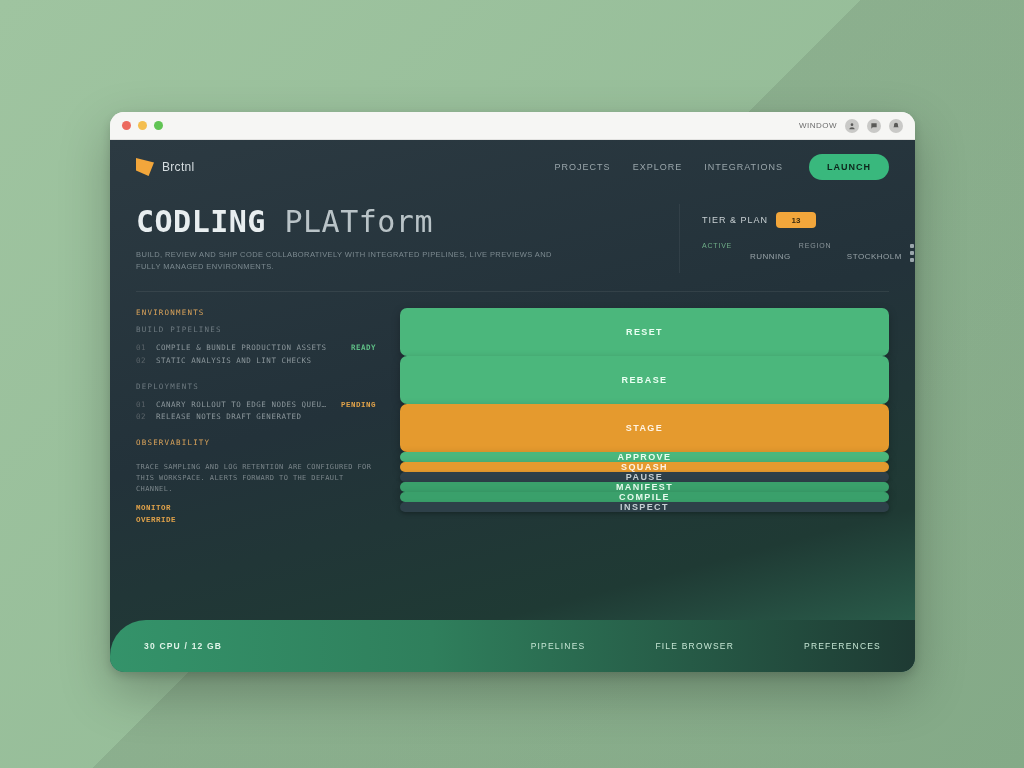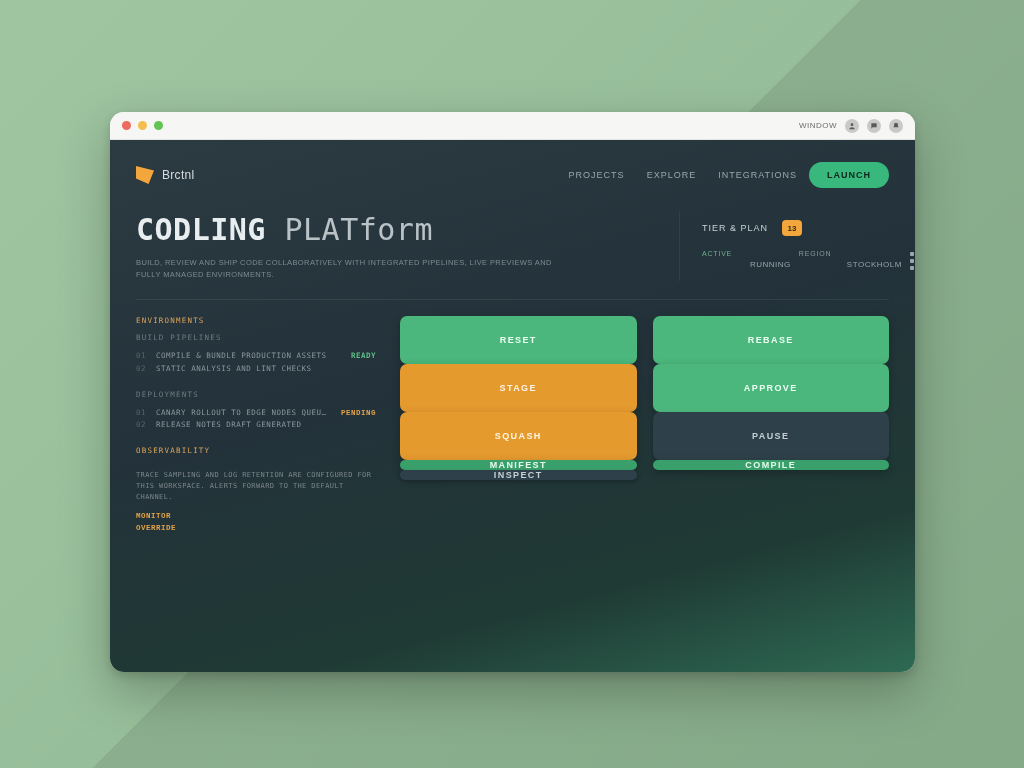--- a/index.html
+++ b/index.html
@@ -57,22 +57,21 @@
     background: linear-gradient(165deg, #2c3a42 0%, #23323a 45%, #1f3a34 78%, #2e6a53 100%);
     color: #c9d1d4;
     display: flex; flex-direction: column;
     position: relative;
   }
 
   
   .topnav {
     display: flex; align-items: center;
     padding: 14px 26px 10px 26px;
-    gap: 12px;
-    margin-top: 8px;
+    gap: 26px;
   }
   .brand { display:flex; align-items:center; gap:8px; }
   .brand-mark {
     width: 18px; height: 18px;
     background: #f2a63b;
     clip-path: polygon(0 0, 100% 25%, 70% 100%, 0 70%);
   }
   .brand-name { font-size: 12px; color: #d5dde0; font-weight: 500; letter-spacing: 0.3px; }
   .nav-spacer { flex: 1; }
   .nav-links { display:flex; gap:22px; }
@@ -102,24 +101,24 @@
     color: #7c8a90; max-width: 420px;
     text-transform: uppercase;
   }
 
   .hero-right {
     width: 210px;
     border-left: 1px solid rgba(255,255,255,0.06);
     padding-left: 22px;
     padding-top: 8px;
   }
-  .status-row { display:flex; align-items:center; gap:14px; margin-bottom:14px; }
+  .status-row { display:flex; align-items:center; gap:8px; margin-bottom:14px; }
   .status-label { font-size:9px; letter-spacing:1px; color:#c8d0d3; text-transform:uppercase; }
   .status-badge {
-    width:20px; height:16px; border-radius:4px; background:#f2a63b;
+    width:40px; height:16px; border-radius:4px; background:#f2a63b;
     display:flex; align-items:center; justify-content:center;
     font-size:8px; color:#3a2a0e; font-weight:700;
   }
   .metric-pair {
     display:grid; grid-template-columns: 1fr 1fr auto; gap:8px; align-items:start;
   }
   .metric { }
   .metric-label { font-size:7px; letter-spacing:0.8px; color:#6fae88; text-transform:uppercase; margin-bottom:3px; }
   .metric-value { font-size:8px; letter-spacing:0.5px; color:#98a3a8; text-transform:uppercase;padding-left:48px; }
   .metric-label.dim { color:#8b969b; }
@@ -151,21 +150,21 @@
   .line .bullet { color:#596268; }
   .line .txt { color:#8b969b; flex:1; white-space:nowrap; overflow:hidden; text-overflow:ellipsis; }
   .line .tag { color:#5fbf86; font-weight:600; }
   .line .tag.amber { color:#e0a24a;font-family:Liberation Mono, monospace; }
   .small-desc {
     font-size:7px; color:#7a858a; letter-spacing:0.4px; line-height:1.6;
     margin-top:15px; text-transform:uppercase;
   }
 
   
-  .cards { flex:1; display:grid; grid-template-columns: repeat(2, 1fr); grid-template-rows: repeat(3, 48px); gap: 0 16px; align-content:start; }
+  .cards { flex:1; display:grid; grid-template-columns: repeat(1, 1fr); grid-template-rows: repeat(3, 48px); gap: 0 16px; align-content:start; }
   .card {
     border-radius: 7px;
     display:flex; align-items:center; justify-content:center;
     font-size: 9px; letter-spacing: 1.4px; text-transform:uppercase;
     font-weight:600; cursor:pointer;
     box-shadow: 0 3px 8px rgba(0,0,0,0.25);
   }
   .card.green  { background:#4bb77c; color:#eafff2; }
   .card.amber  { background:#e59a2e; color:#fff4e4; }
   .card.dark   { background:#2e4049; color:#c6d0d4; box-shadow: 0 2px 4px rgba(0,0,0,0.25); }
@@ -323,15 +322,23 @@
         <div class="card green">Approve</div>
         <div class="card amber">Squash</div>
         <div class="card dark">Pause</div>
         <div class="card green2">Manifest</div>
         <div class="card green2">Compile</div>
         <div class="card dark">Inspect</div>
       </div>
 
     </div>
 
+    <div class="footer">
+      <span class="footer-left">30 CPU / 12 GB</span>
+      <div class="footer-links">
+        <span>Pipelines</span>
+        <span>File Browser</span>
+        <span>Preferences</span>
+      </div>
+    </div>
 
   </div>
 </div>
 
 </body></html>

